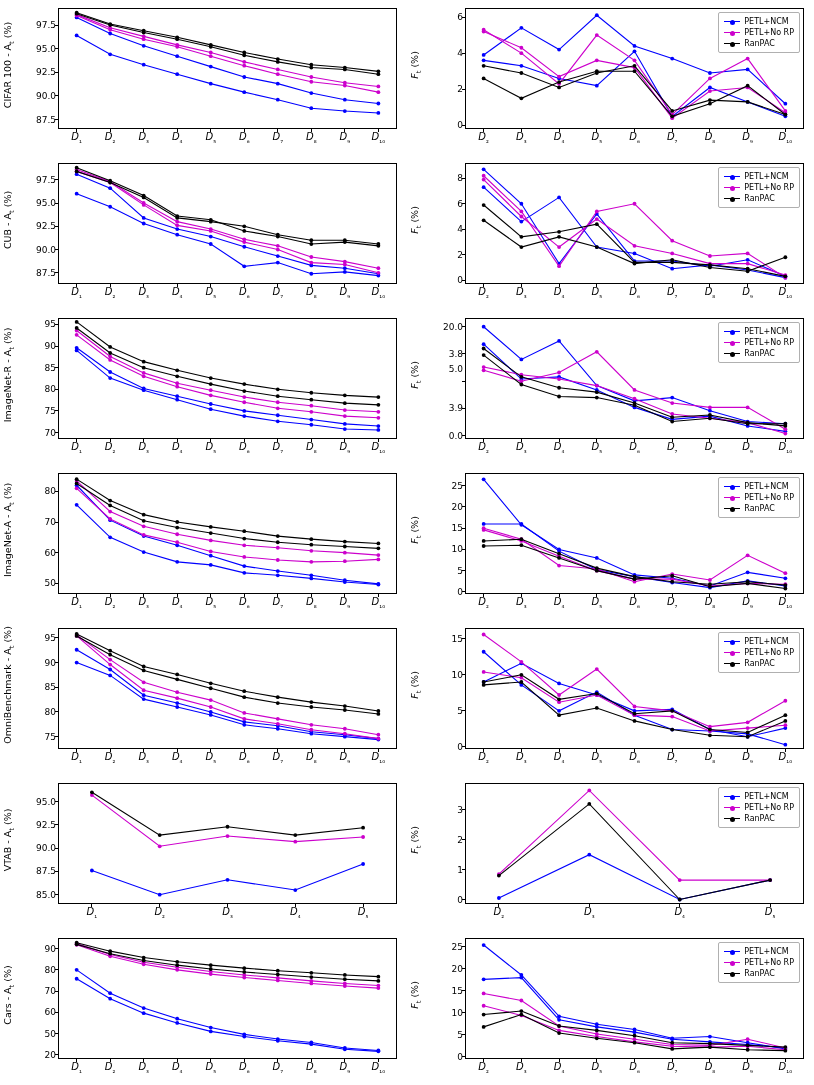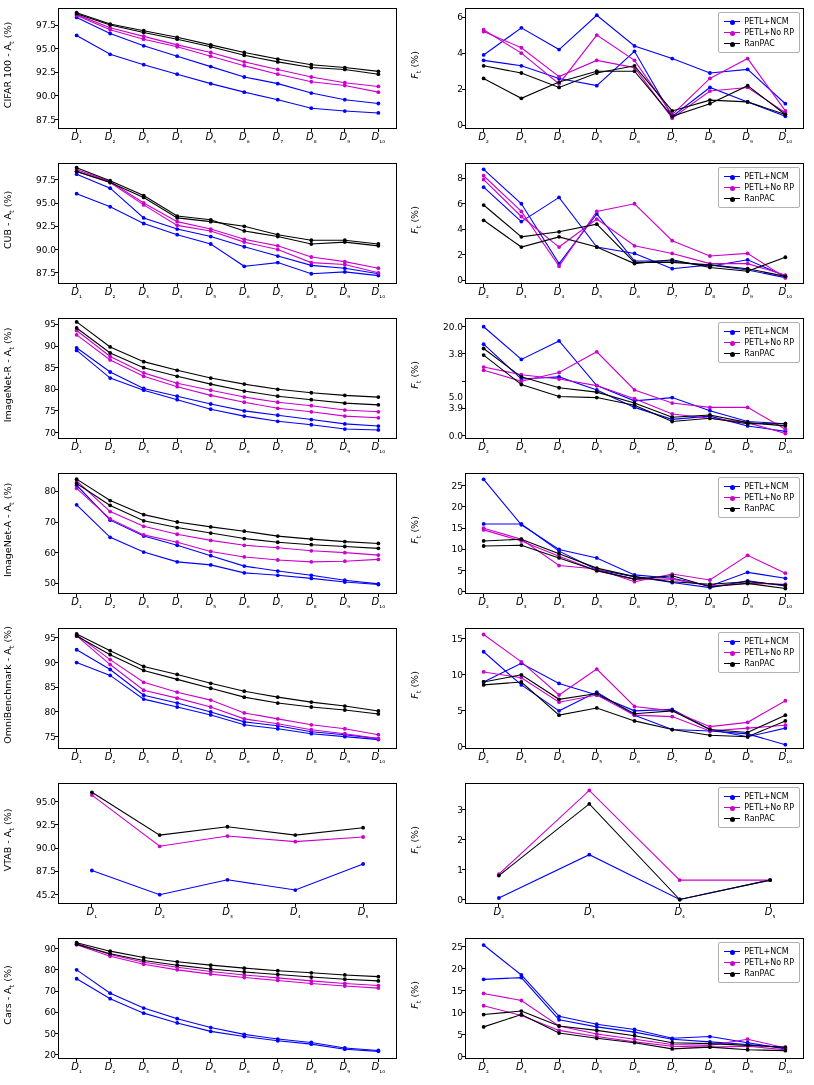--- a/index.html
+++ b/index.html
@@ -661,21 +661,21 @@
         <div class="tickmark" style="left: 319.855px; bottom: -3px; width: 1px; height: 3px;"></div>
       </div>
     </div>
     <div class="cell">
       <div class="ylab">
         <span><i>F</i><sub>t</sub> (%)</span>
       </div>
       <div class="yticks">
         <div class="ytick" style="top: 117.73px; width: 52px;">0.0</div>
         <div class="ytick" style="top: 90.4775px; width: 52px;">3.9</div>
-        <div class="ytick" style="top: 79px; width: 52px;">5.0</div>
+        <div class="ytick" style="top: 51px; width: 52px;">5.0</div>
         <div class="ytick" style="top: 35.973px; width: 52px;">3.8</div>
         <div class="ytick" style="top: 8.72072px; width: 52px;">20.0</div>
       </div>
       <div class="xticks">
         <div class="xtick" style="left: 18.645px;"><i>D</i><sub>₂</sub></div>
         <div class="xtick" style="left: 56.3588px;"><i>D</i><sub>₃</sub></div>
         <div class="xtick" style="left: 94.0725px;"><i>D</i><sub>₄</sub></div>
         <div class="xtick" style="left: 131.786px;"><i>D</i><sub>₅</sub></div>
         <div class="xtick" style="left: 169.5px;"><i>D</i><sub>₆</sub></div>
         <div class="xtick" style="left: 207.214px;"><i>D</i><sub>₇</sub></div>
@@ -1303,21 +1303,21 @@
             <span>RanPAC</span>
           </div>
         </div>
       </div>
     </div>
     <div class="cell">
       <div class="ylab">
         <span>VTAB - A<sub>t</sub> (%)</span>
       </div>
       <div class="yticks">
-        <div class="ytick" style="top: 111.692px; width: 52px;">45.2</div>
+        <div class="ytick" style="top: 111.692px; width: 52px;">85.0</div>
         <div class="ytick" style="top: 88.4231px; width: 52px;">87.5</div>
         <div class="ytick" style="top: 65.1538px; width: 52px;">90.0</div>
         <div class="ytick" style="top: 41.8846px; width: 52px;">92.5</div>
         <div class="ytick" style="top: 18.6154px; width: 52px;">95.0</div>
       </div>
       <div class="xticks">
         <div class="xtick" style="left: 33.9px;"><i>D</i><sub>₁</sub></div>
         <div class="xtick" style="left: 101.7px;"><i>D</i><sub>₂</sub></div>
         <div class="xtick" style="left: 169.5px;"><i>D</i><sub>₃</sub></div>
         <div class="xtick" style="left: 237.3px;"><i>D</i><sub>₄</sub></div>

